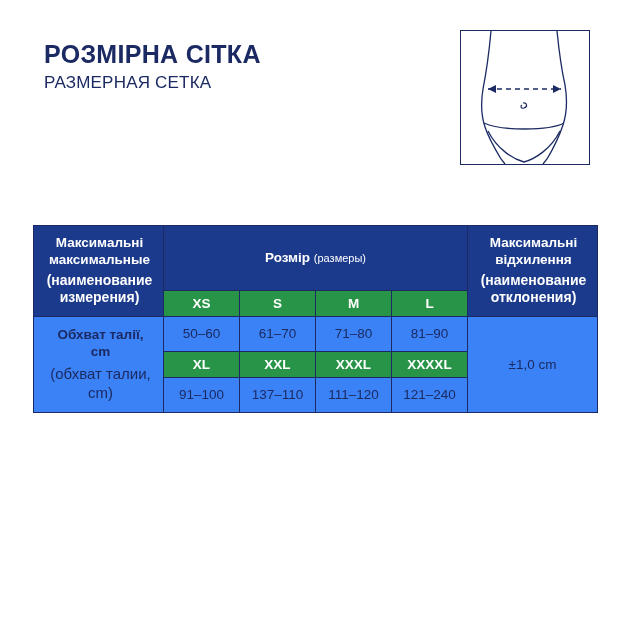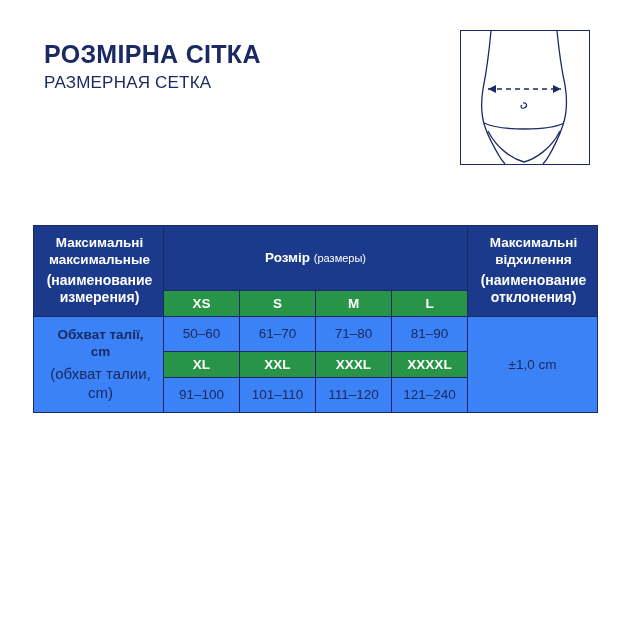--- a/index.html
+++ b/index.html
@@ -211,20 +211,20 @@
 
       <tr>
         <td class="green">XL</td>
         <td class="green">XXL</td>
         <td class="green">XXXL</td>
         <td class="green">XXXXL</td>
       </tr>
 
       <tr>
         <td class="val">91–100</td>
-        <td class="val">101–110</td>
+        <td class="val">137–110</td>
         <td class="val">111–120</td>
         <td class="val">121–240</td>
       </tr>
     </tbody>
   </table>
 
 </div>
 
 </body></html>

